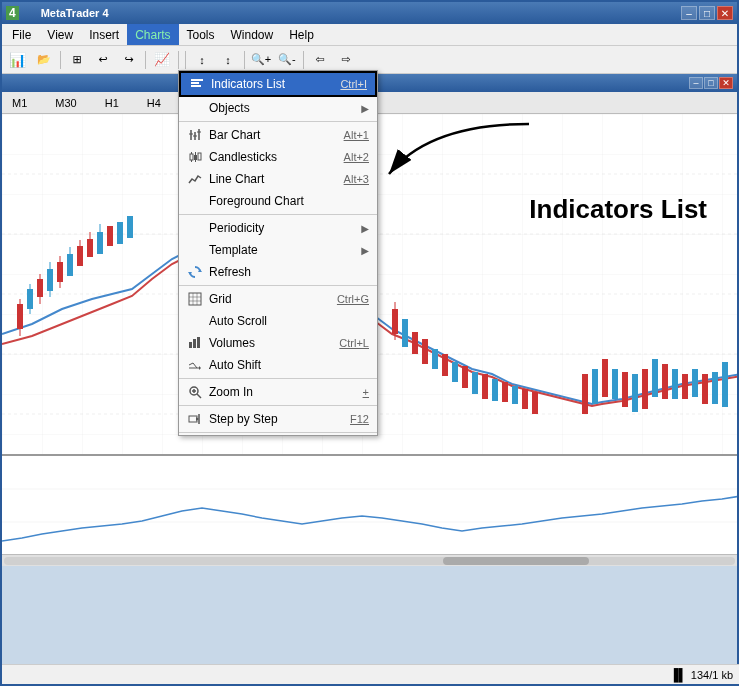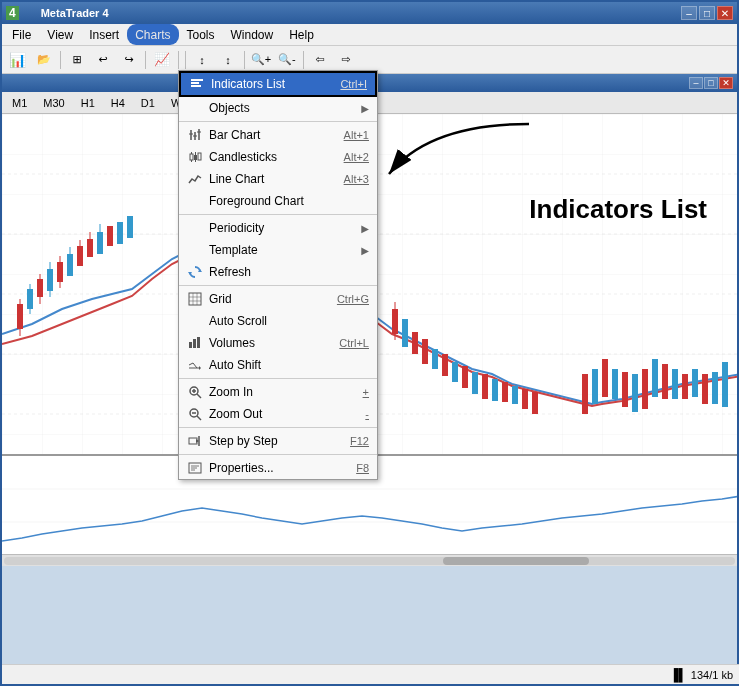--- a/index.html
+++ b/index.html
@@ -35,21 +35,21 @@
       padding: 0 2px;
     }
     .menu-item {
       padding: 2px 8px;
       cursor: pointer;
       font-size: 12px;
       height: 100%;
       display: flex;
       align-items: center;
     }
-    .menu-item:hover, .menu-item.active { background: #316ac5; color: #e5e5e5; border-radius: 9px; }
+    .menu-item:hover, .menu-item.active { background: #316ac5; color: #86efac; }
 
     
     .toolbar {
       background: #f0f0f0;
       height: 28px;
       display: flex;
       align-items: center;
       border-bottom: 1px solid #ccc;
       padding: 0 4px;
       gap: 2px;
@@ -139,21 +139,21 @@
     }
 
     
     .period-bar {
       background: #e8e8e8;
       height: 22px;
       display: flex;
       align-items: center;
       border-bottom: 1px solid #bbb;
       padding: 0 4px;
-      gap: 4px;
+      gap: 16px;
     }
     .period-btn {
       padding: 1px 5px;
       font-size: 11px;
       cursor: pointer;
       border: 1px solid transparent;
       background: transparent;
     }
 
     
@@ -569,62 +569,35 @@
             <line x1="4" y1="6" x2="8" y2="6" stroke="#555" stroke-width="1.5"></line>
             <line x1="6" y1="4" x2="6" y2="8" stroke="#555" stroke-width="1.5"></line>
             <line x1="9" y1="9" x2="13" y2="13" stroke="#555" stroke-width="1.5"></line>
           </svg>
         </div>
         <span>Zoom In</span>
       </div>
       <span class="dropdown-item-shortcut">+</span>
     </div>
 
-    <div class="dropdown-item">
-      <div class="dropdown-item-left">
-        <div class="dropdown-item-icon">
-          <svg width="14" height="14" viewBox="0 0 14 14">
-            <circle cx="6" cy="6" r="4" fill="none" stroke="#555" stroke-width="1.5"></circle>
-            <line x1="4" y1="6" x2="8" y2="6" stroke="#555" stroke-width="1.5"></line>
-            <line x1="9" y1="9" x2="13" y2="13" stroke="#555" stroke-width="1.5"></line>
-          </svg>
-        </div>
-        <span>Zoom Out</span>
-      </div>
-      <span class="dropdown-item-shortcut">-</span>
-    </div>
 
     <div class="dropdown-separator"></div>
 
     <div class="dropdown-item">
       <div class="dropdown-item-left">
         <div class="dropdown-item-icon">
           <svg width="14" height="14" viewBox="0 0 14 14">
             <rect x="1" y="4" width="8" height="6" fill="none" stroke="#555" stroke-width="1"></rect>
             <line x1="11" y1="2" x2="11" y2="12" stroke="#555" stroke-width="1.5"></line>
             <polygon points="8,5 11,7 8,9" fill="#555"></polygon>
           </svg>
         </div>
         <span>Step by Step</span>
       </div>
       <span class="dropdown-item-shortcut">F12</span>
     </div>
 
     <div class="dropdown-separator"></div>
 
-    <div class="dropdown-item">
-      <div class="dropdown-item-left">
-        <div class="dropdown-item-icon">
-          <svg width="14" height="14" viewBox="0 0 14 14">
-            <rect x="1" y="2" width="12" height="10" fill="none" stroke="#555" stroke-width="1"></rect>
-            <line x1="3" y1="5" x2="11" y2="5" stroke="#555" stroke-width="0.8"></line>
-            <line x1="3" y1="7" x2="9" y2="7" stroke="#555" stroke-width="0.8"></line>
-            <line x1="3" y1="9" x2="7" y2="9" stroke="#555" stroke-width="0.8"></line>
-          </svg>
-        </div>
-        <span>Properties...</span>
-      </div>
-      <span class="dropdown-item-shortcut">F8</span>
-    </div>
 
   </div>
 
 </div>
 
 </body></html>

